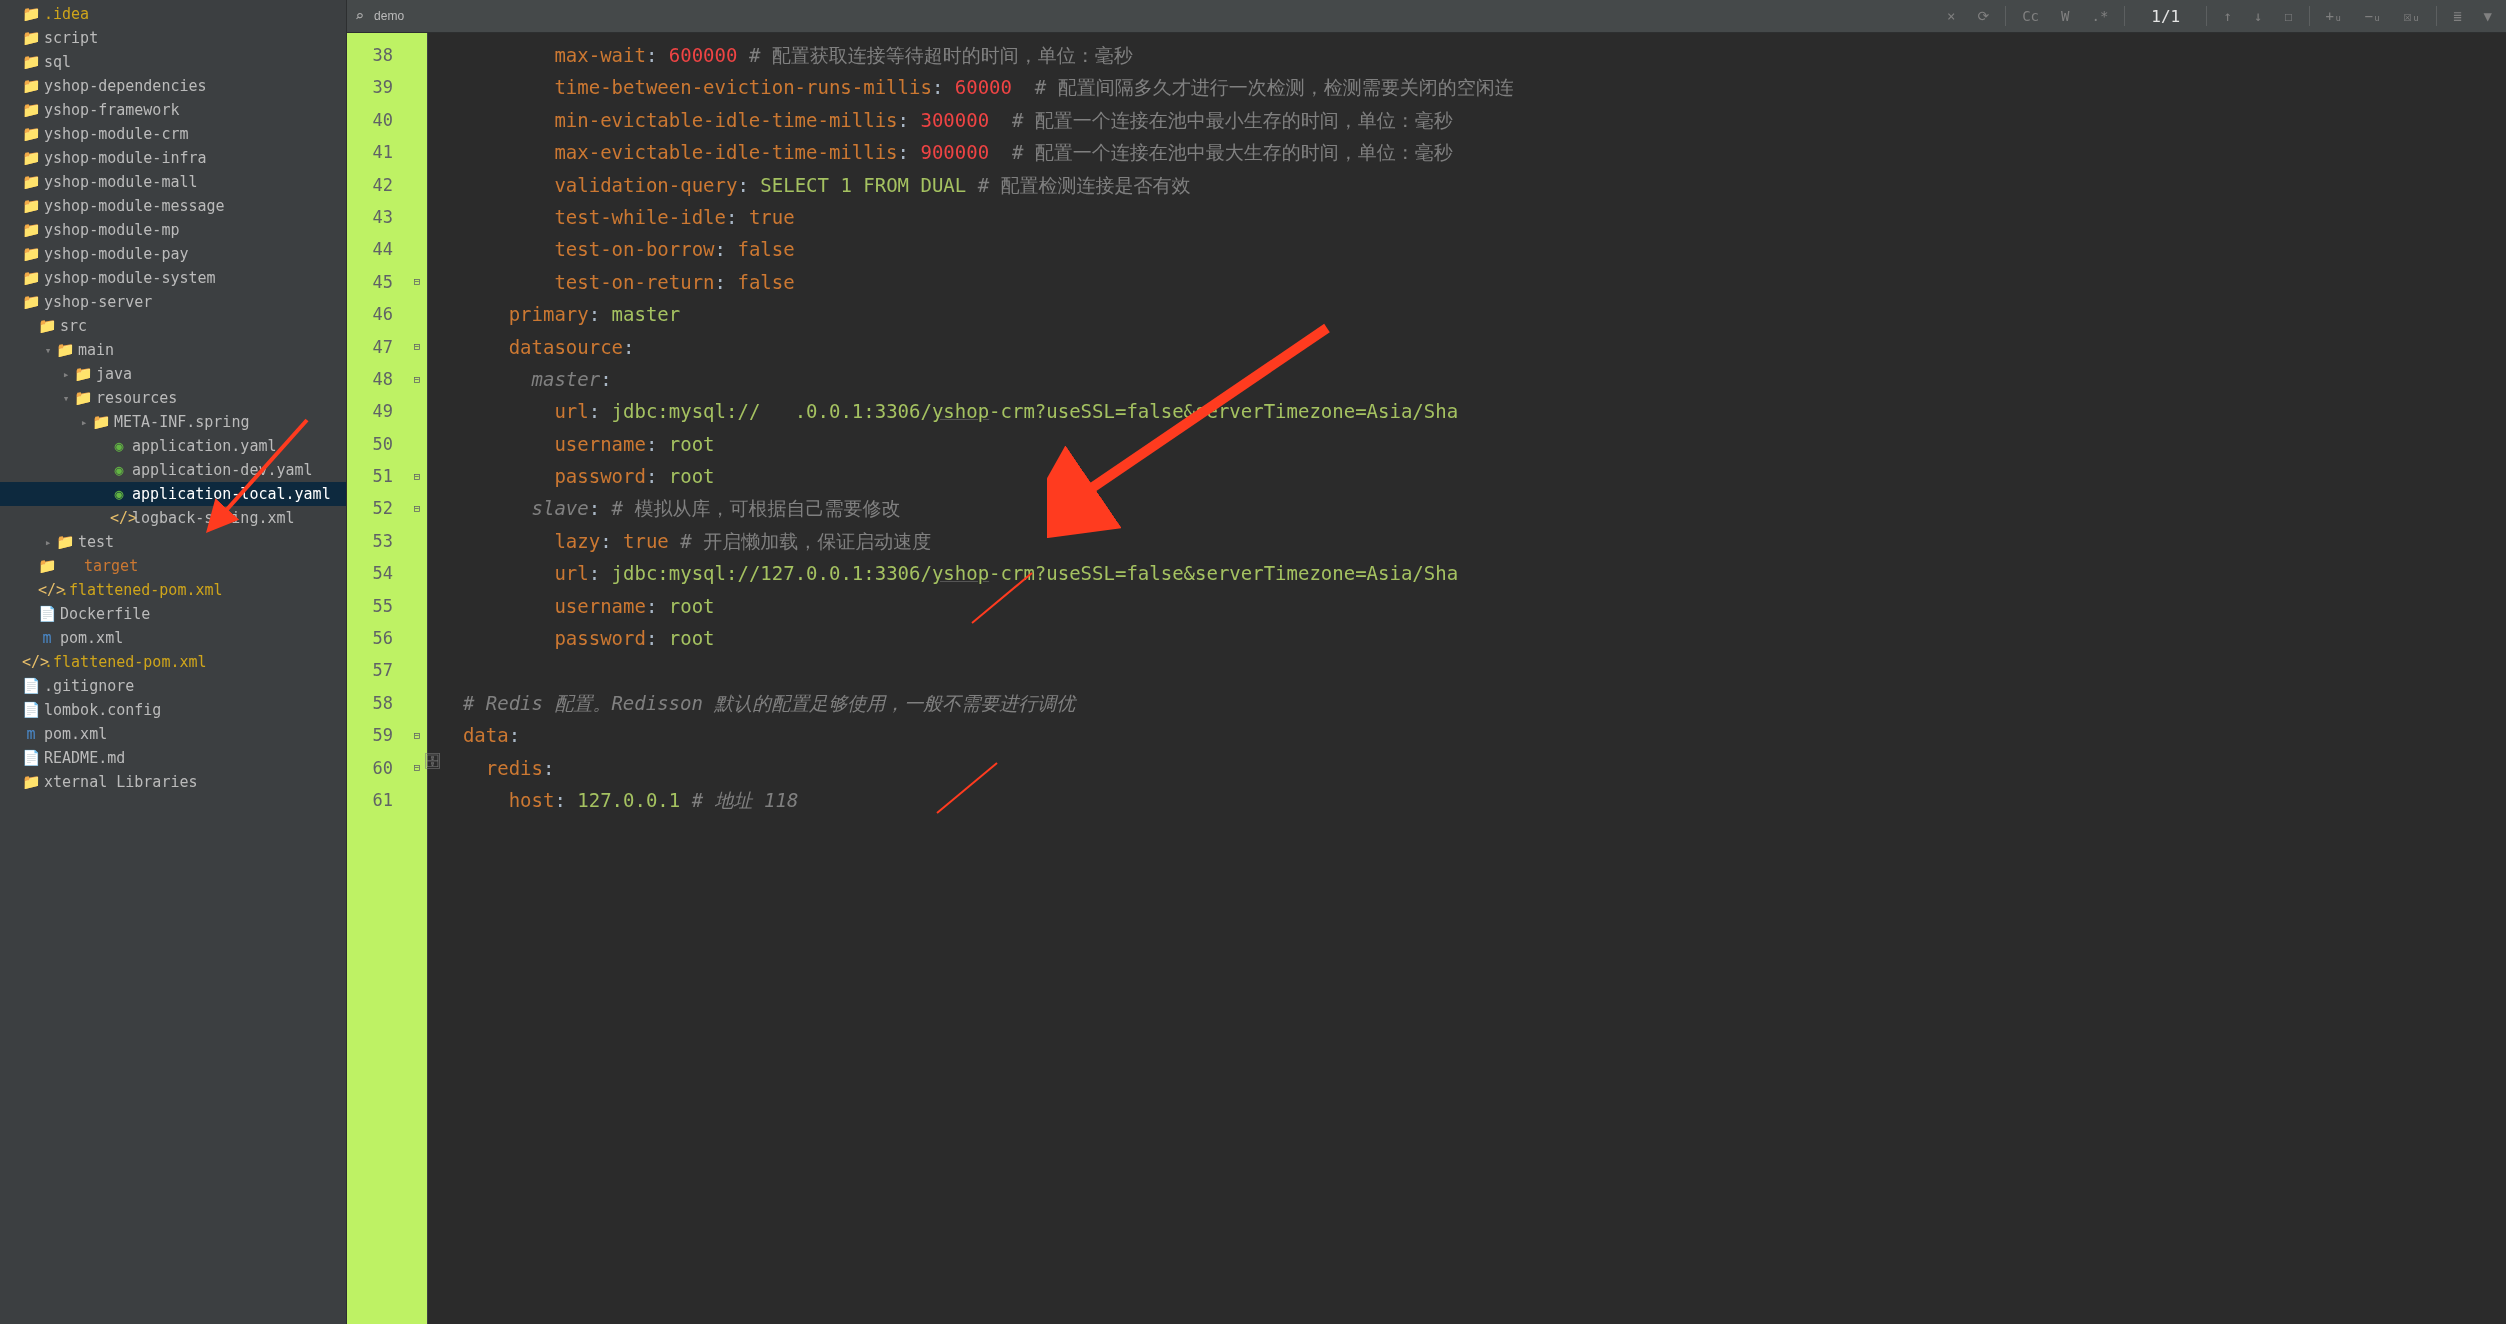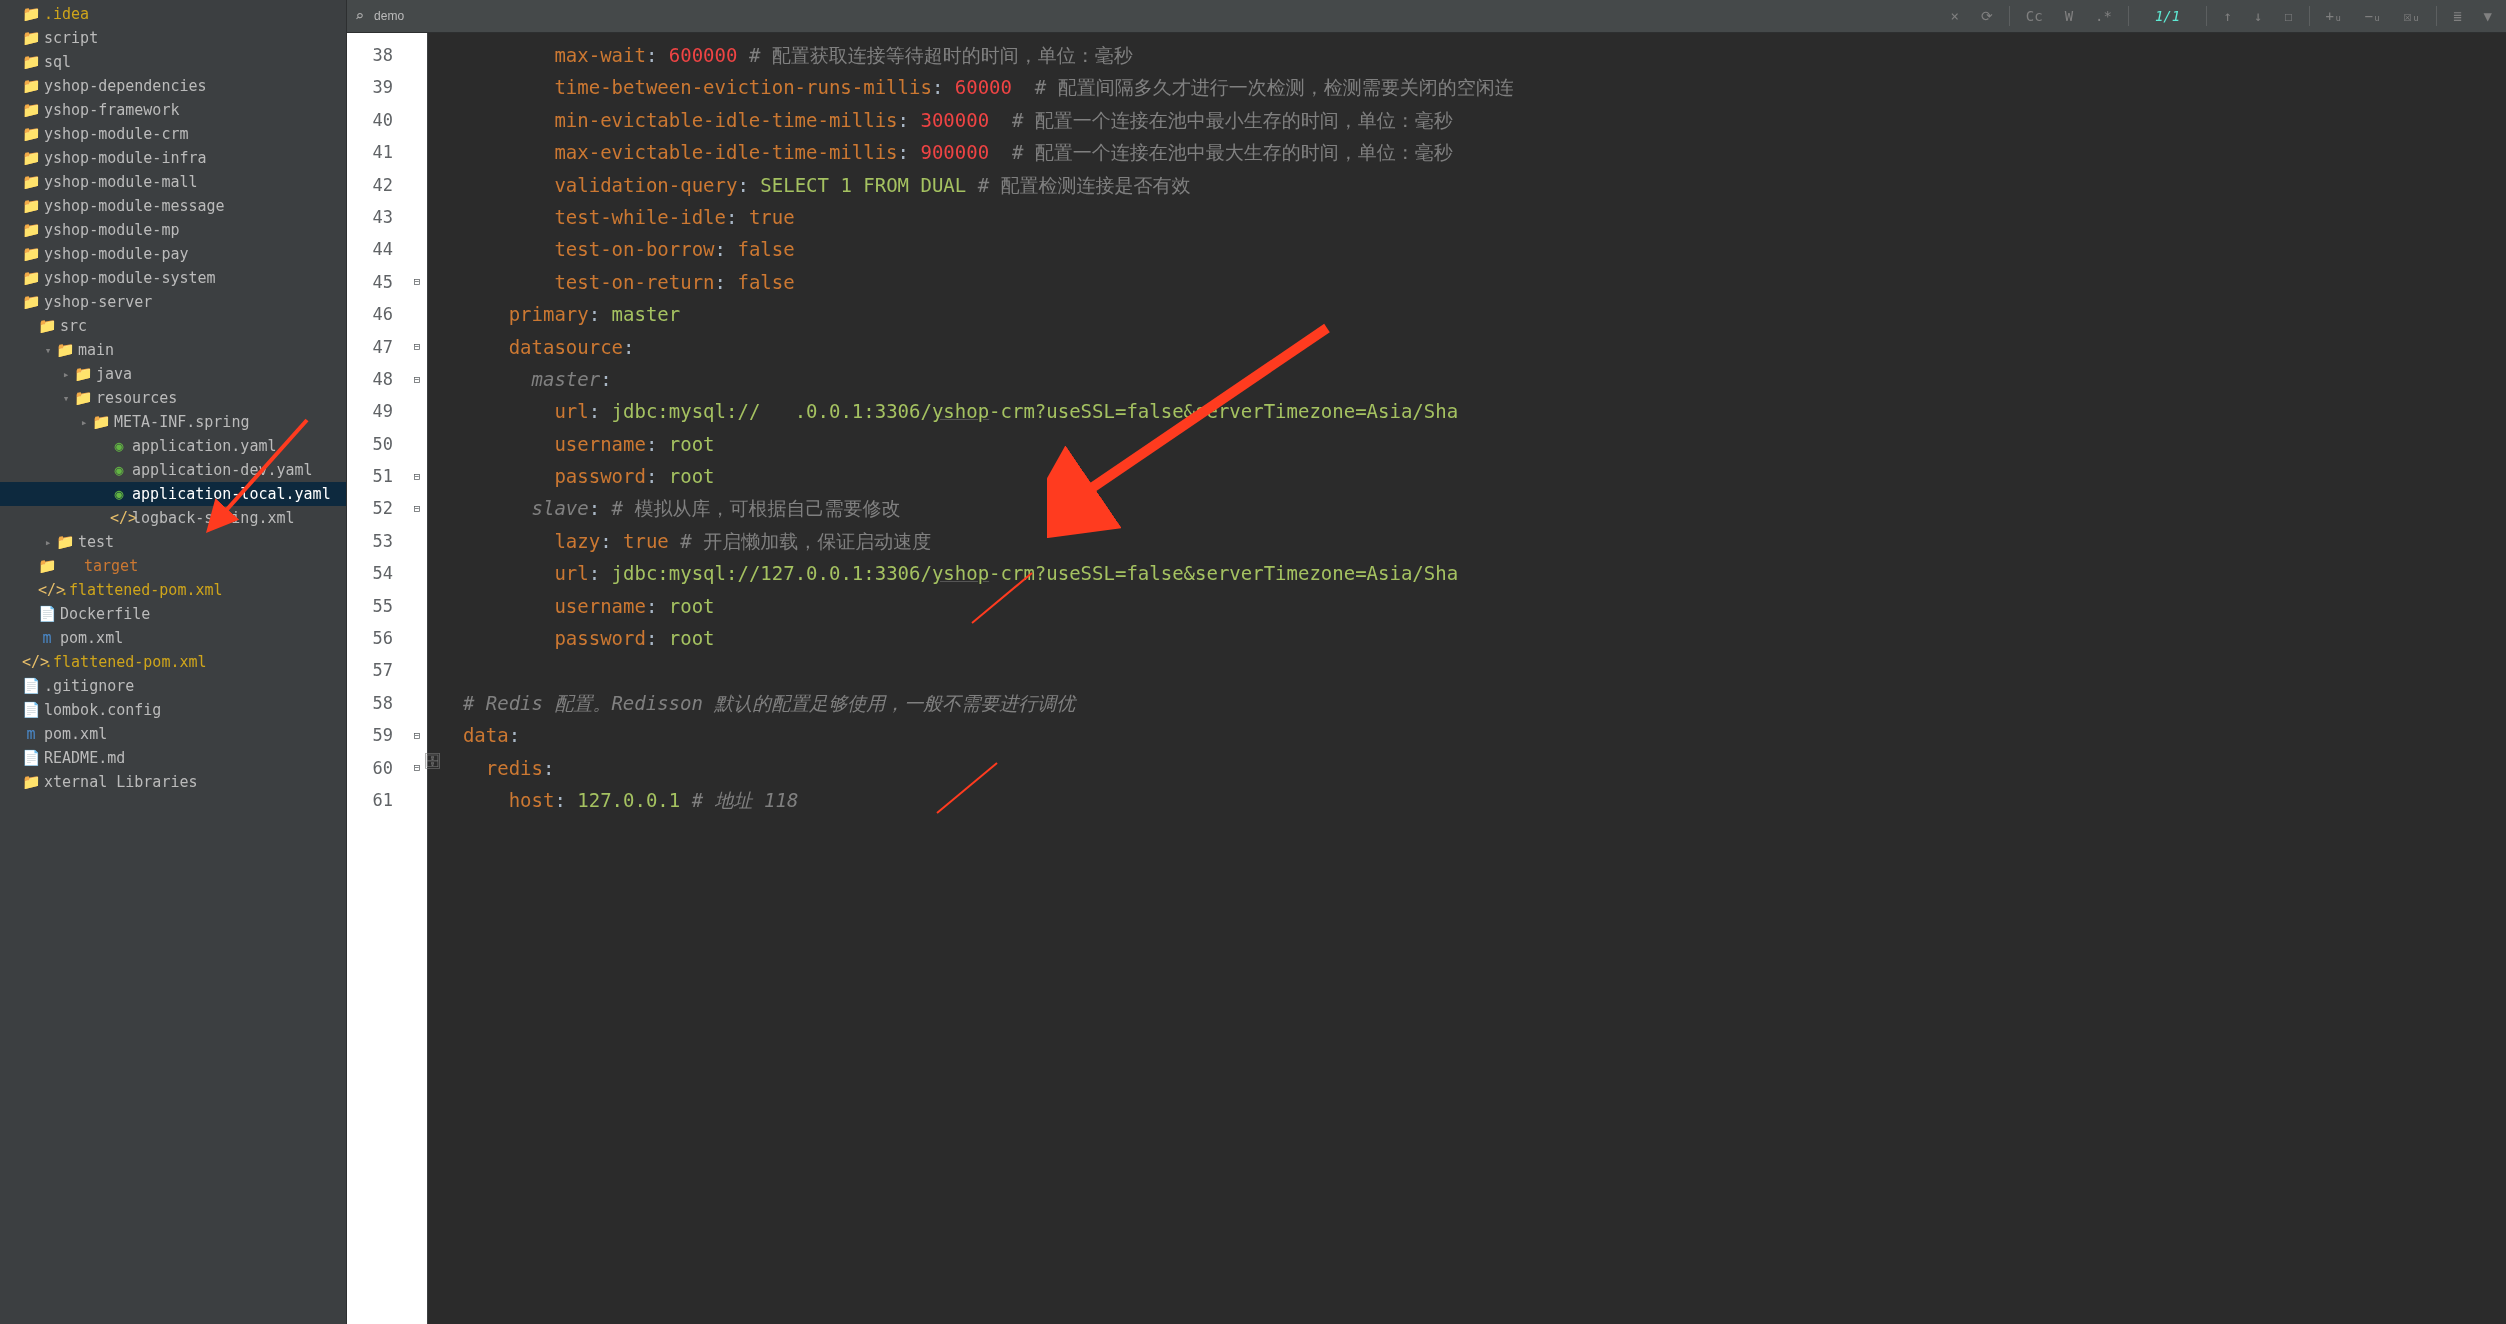--- a/index.html
+++ b/index.html
@@ -66,27 +66,27 @@
   outline: none;
   width: 380px;
 }
 .findbar .spacer { flex: 1; }
 .findbar .fb-btn {
   color: #808080;
   font-size: 14px;
   padding: 2px 6px;
   cursor: pointer;
 }
-.findbar .count { color: #5eead4; font-size: 14px; padding: 0 16px; font-style: italic; }
+.findbar .count { color: #e5e5e5; font-size: 16px; padding: 0 16px; }
 .findbar .sep { width: 1px; height: 20px; background: #5c5f60; }
 
 .editor-wrap { flex: 1; display: flex; overflow: hidden; position: relative; }
 .gutter-area {
   display: flex;
-  background: #ffffff;
+  background: #bef264;
   border-right: 1px solid #3c3f41;
 }
 .line-numbers {
   width: 60px;
   padding-top: 6px;
 }
 .line-num {
   height: 32.4px;
   line-height: 32.4px;
   text-align: right;

